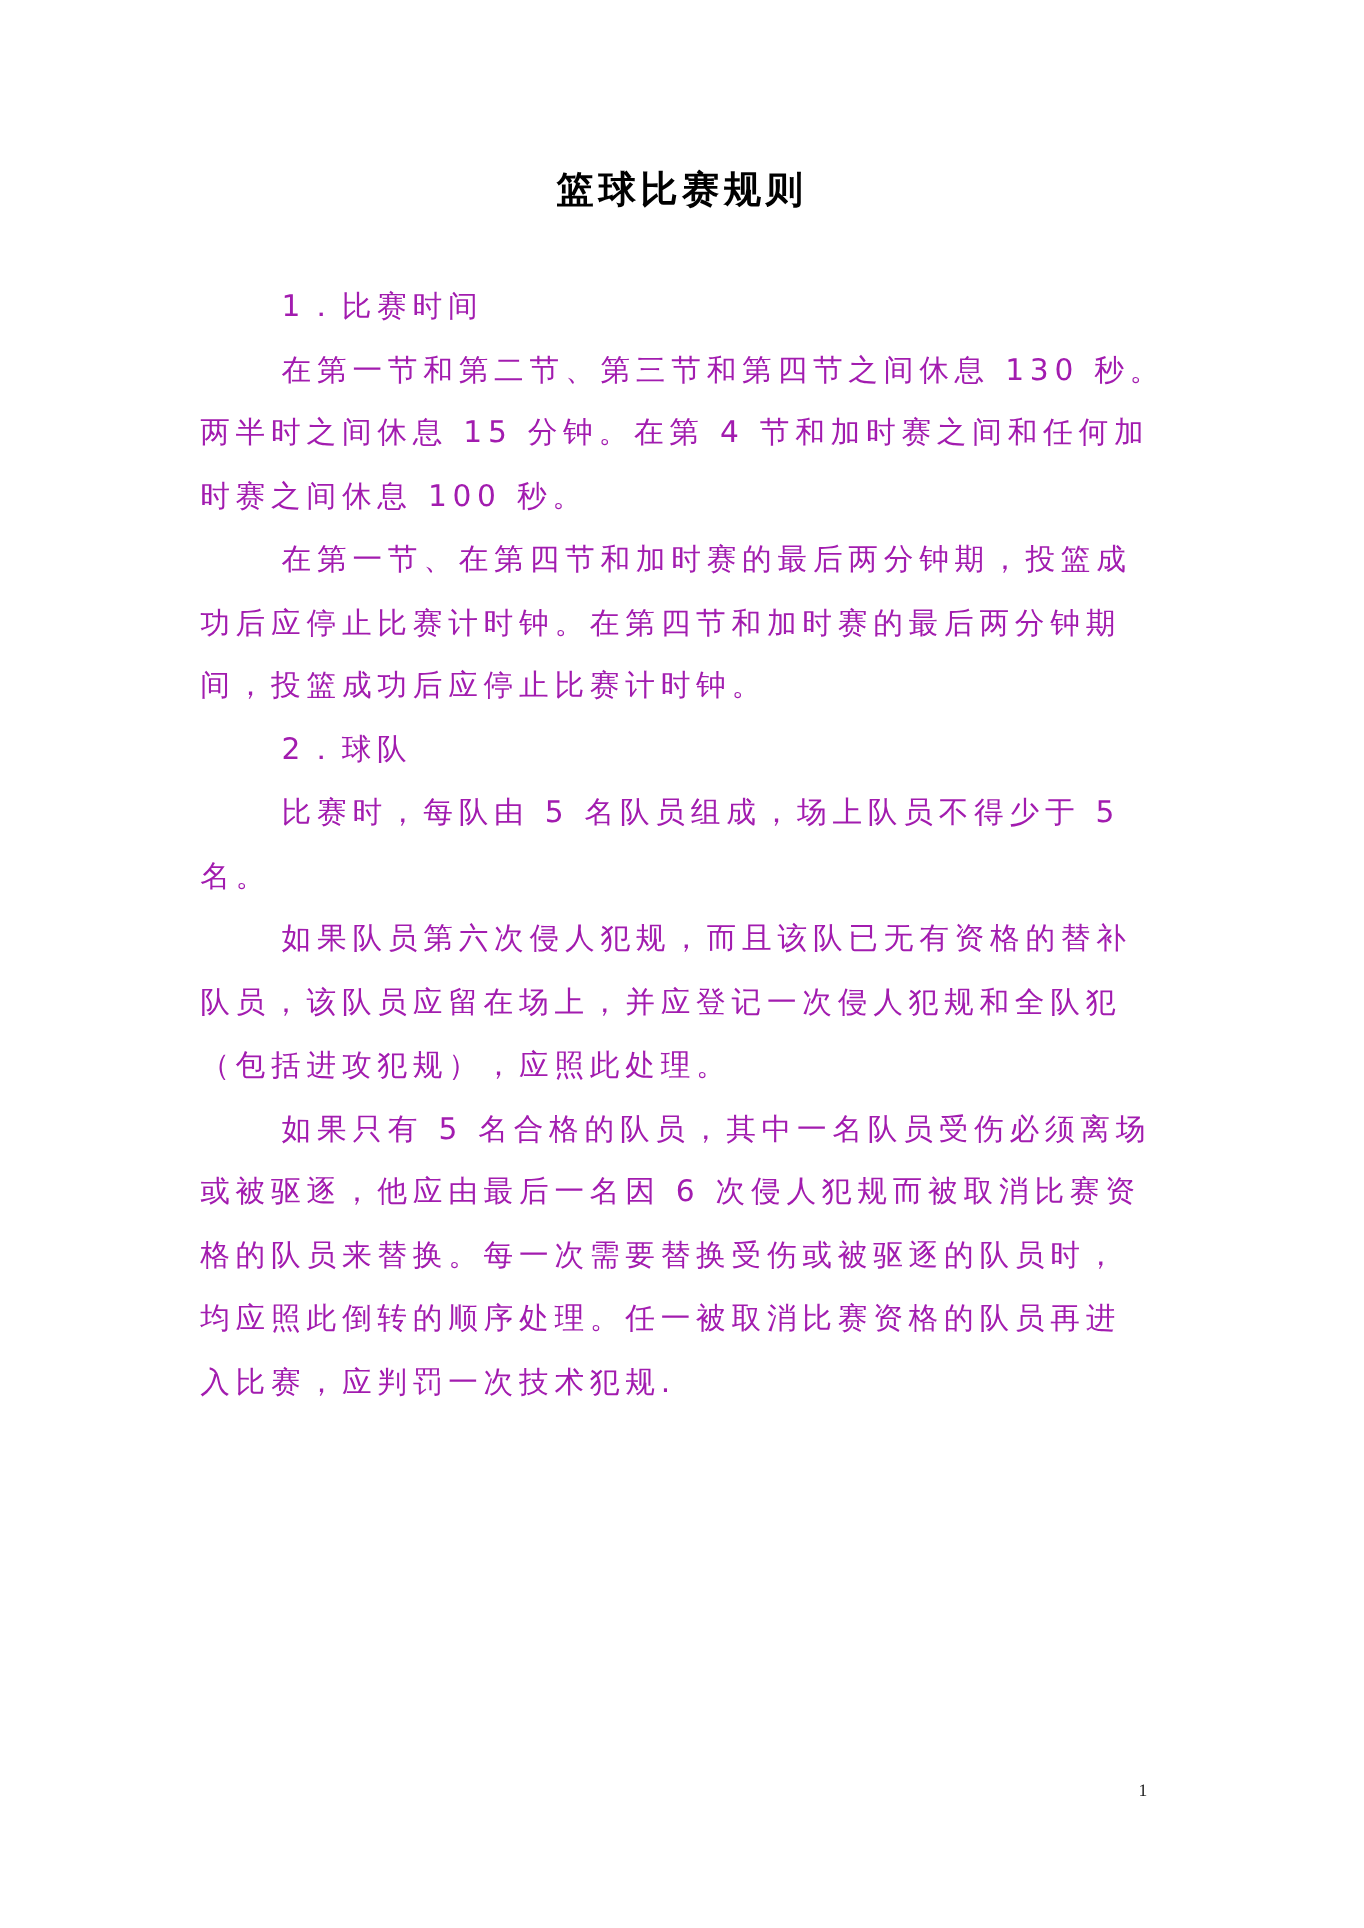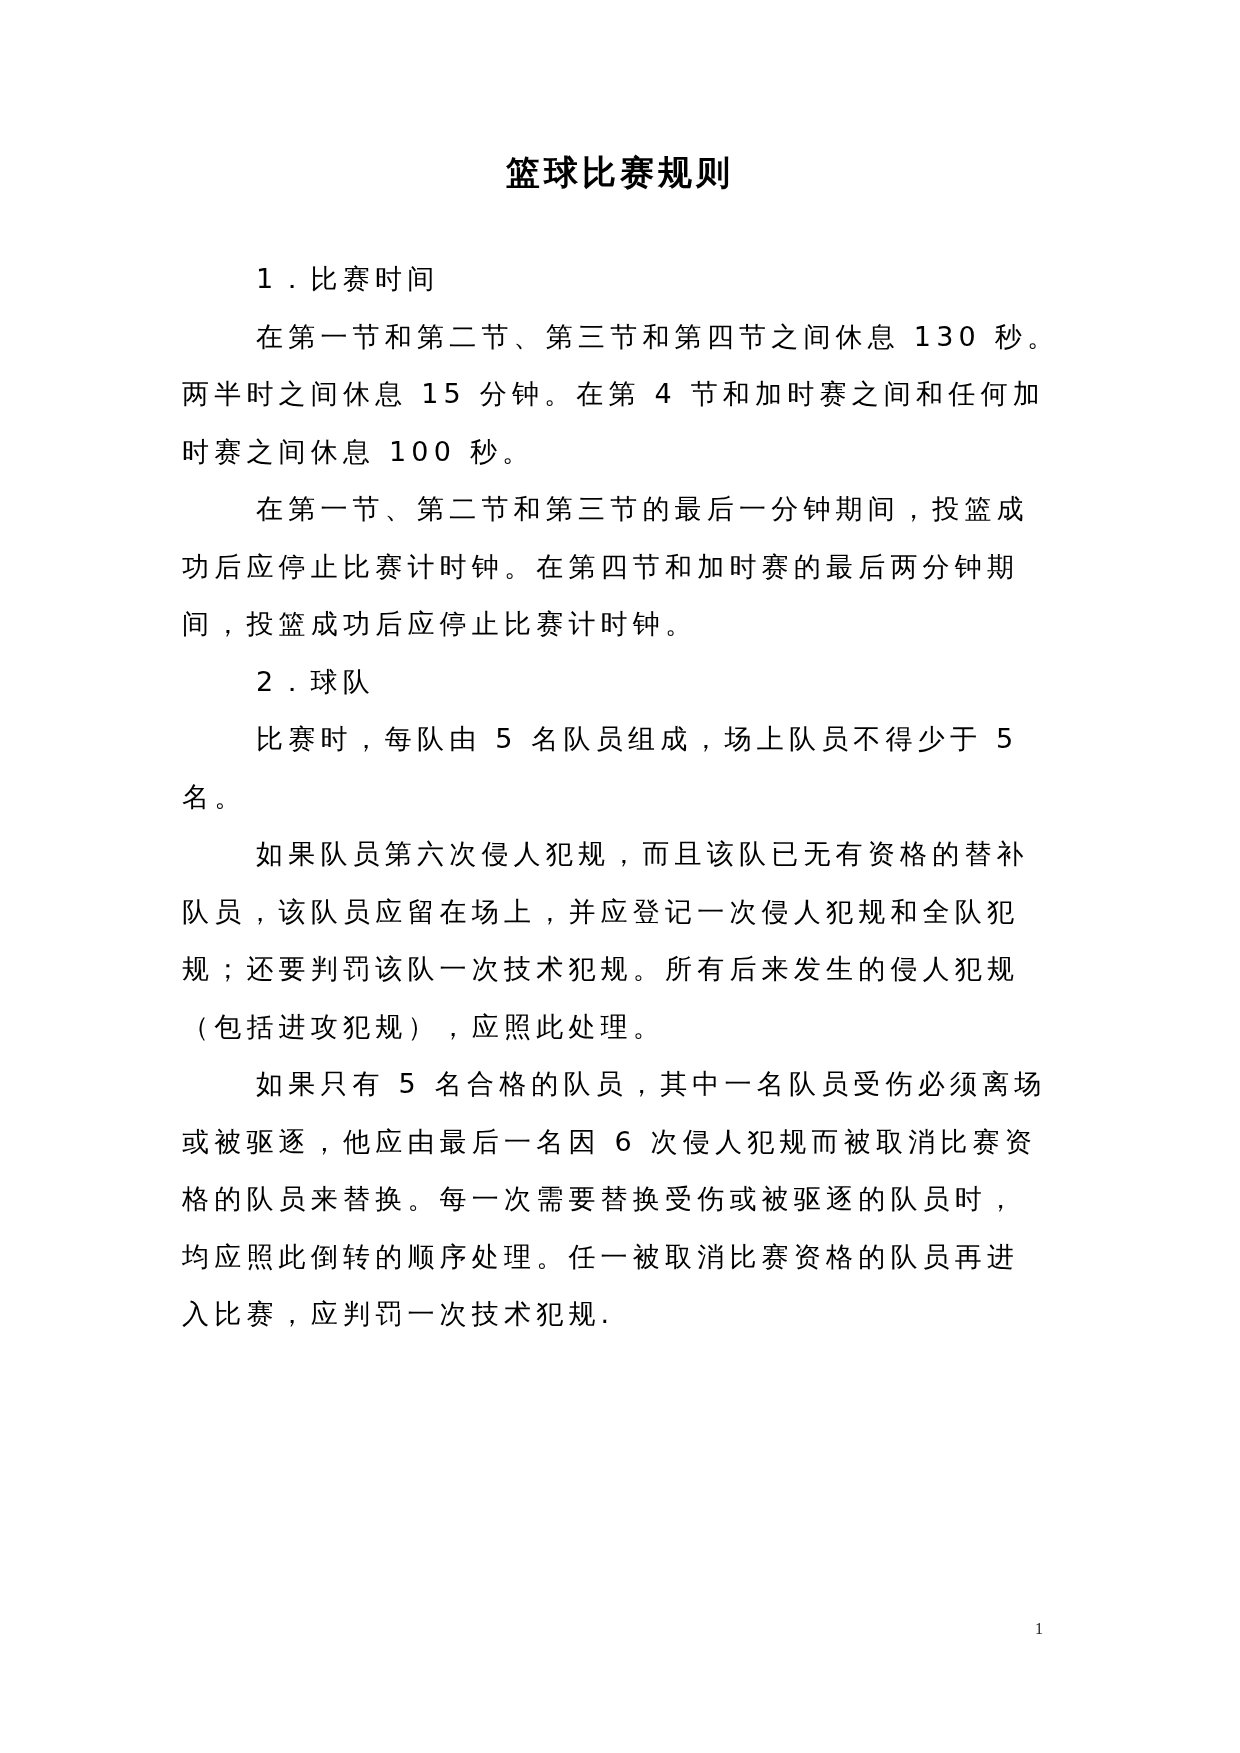--- a/index.html
+++ b/index.html
@@ -40,21 +40,21 @@
       left: 182px;
       top: 250px;
       width: 880px;
     }
     .line {
       height: 57.5px;
       line-height: 57.5px;
       font-size: 27px;
       letter-spacing: 5.2px;
       white-space: nowrap;
-      color: #000000;
+      color: #a21caf;
     }
     .indent { padding-left: 74px; }
     .page-number {
       position: absolute;
       left: 1035px;
       top: 1620px;
       font-family: "Liberation Serif", "DejaVu Serif", serif;
       font-size: 16px;
       color: #222;
     }
@@ -71,36 +71,35 @@
     <div class="line indent">1．比赛时间</div>
 
 
     <div>
       <div class="line indent">在第一节和第二节、第三节和第四节之间休息 130 秒。</div>
       <div class="line">两半时之间休息 15 分钟。在第 4 节和加时赛之间和任何加</div>
       <div class="line">时赛之间休息 100 秒。</div>
     </div>
 
     <div>
-      <div class="line indent">在第一节、第二节和第三节的最后一分钟期间，投篮成</div>
+      <div class="line indent">在第一节、在第四节和加时赛的最后两分钟期，投篮成</div>
       <div class="line">功后应停止比赛计时钟。在第四节和加时赛的最后两分钟期</div>
       <div class="line">间，投篮成功后应停止比赛计时钟。</div>
     </div>
 
     <div class="line indent">2．球队</div>
 
     <div>
       <div class="line indent">比赛时，每队由 5 名队员组成，场上队员不得少于 5</div>
       <div class="line">名。</div>
     </div>
 
     <div>
       <div class="line indent">如果队员第六次侵人犯规，而且该队已无有资格的替补</div>
       <div class="line">队员，该队员应留在场上，并应登记一次侵人犯规和全队犯</div>
-      <div class="line">规；还要判罚该队一次技术犯规。所有后来发生的侵人犯规</div>
       <div class="line">（包括进攻犯规），应照此处理。</div>
     </div>
 
     <div>
       <div class="line indent">如果只有 5 名合格的队员，其中一名队员受伤必须离场</div>
       <div class="line">或被驱逐，他应由最后一名因 6 次侵人犯规而被取消比赛资</div>
       <div class="line">格的队员来替换。每一次需要替换受伤或被驱逐的队员时，</div>
       <div class="line">均应照此倒转的顺序处理。任一被取消比赛资格的队员再进</div>
       <div class="line">入比赛，应判罚一次技术犯规.</div>
     </div>

